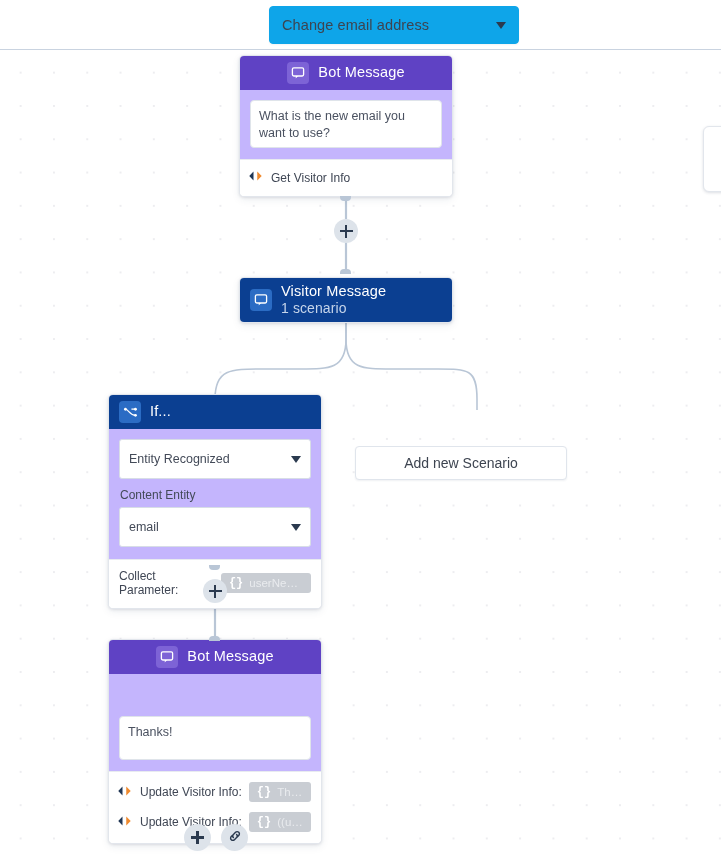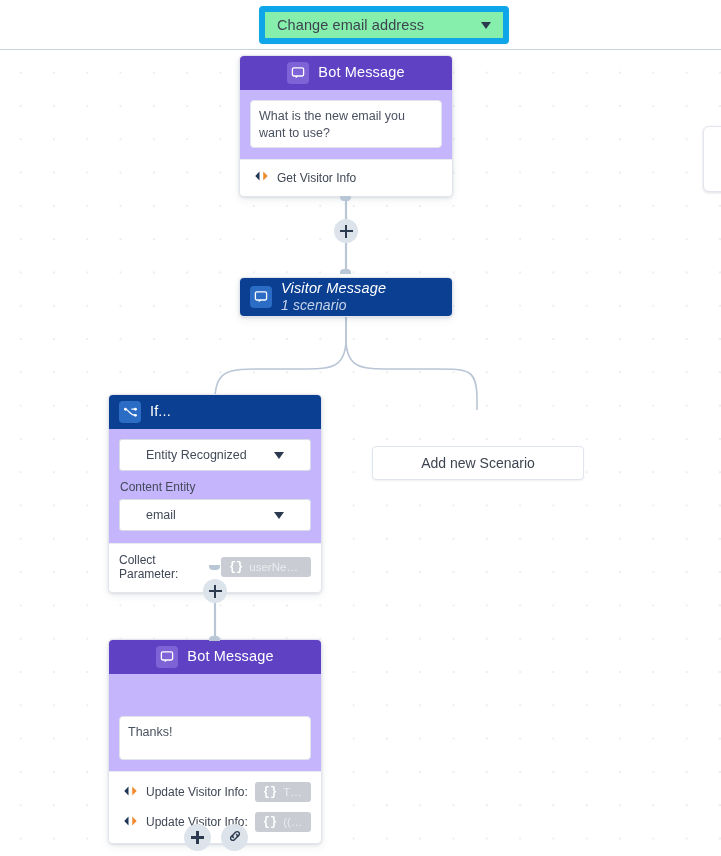--- a/index.html
+++ b/index.html
@@ -22,24 +22,24 @@
   .header {
     position: absolute;
     left: 0; top: 0;
     width: 721px; height: 50px;
     background: #ffffff;
     border-bottom: 1px solid #c9d3e0;
     z-index: 40;
   }
   .header-select {
     position: absolute;
-    left: 259px; top: 6px;
+    left: 269px; top: 6px;
     width: 250px; height: 38px;
-    background: #86efac;
-    border: 6px solid #0ea5e9;
+    background: #0ea5e9;
+    border: 1px solid #0ea5e9;
     border-radius: 4px;
     display: flex;
     align-items: center;
     padding: 0 12px;
     box-shadow: 0 1px 2px rgba(30,45,70,0.06);
   }
   .header-select .hs-label {
     flex: 1;
     font-size: 14.5px;
     color: #3d4450;
@@ -83,21 +83,21 @@
   }
   .node-head {
     height: 34px;
     display: flex;
     align-items: center;
     padding: 0 10px;
     gap: 9px;
   }
   .node-head.purple { background: #5f42c4; justify-content: center; }
   .node-head.blue   { background: #0b3f91; }
-  .node-head.tall   { height: 38px; font-style: italic; }
+  .node-head.tall   { height: 44px; }
   .node-title {
     color: #ffffff;
     font-size: 14.5px;
     letter-spacing: .15px;
     line-height: 1.1;
   }
   .node-sub {
     color: #c5d4ea;
     font-size: 14px;
     letter-spacing: .1px;
@@ -122,21 +122,21 @@
     border-radius: 4px;
     background: #ffffff;
     font-size: 12.5px;
     color: #4a5160;
     line-height: 1.35;
     padding: 7px 8px;
   }
 
   .node-foot {
     border-top: 1px solid #e8ebf0;
-    padding: 8px 10px 9px 14px;
+    padding: 8px 10px 9px 8px;
     background: #ffffff;
   }
 
   .action-row {
     display: flex;
     align-items: center;
     gap: 7px;
     font-size: 12px;
     color: #3f4654;
     padding: 2px 0;
@@ -164,26 +164,26 @@
   .chip .chip-text {
     color: #e9ebee;
     font-size: 11.5px;
     white-space: nowrap;
     overflow: hidden;
     text-overflow: ellipsis;
   }
 
   
   .field-select {
-    height: 32px;
+    height: 40px;
     border: 1px solid #d7dde6;
     border-radius: 3px;
     display: flex;
     align-items: center;
-    padding: 0 26px;
+    padding: 0 9px;
     background: #ffffff;
   }
   .field-select .fs-label {
     flex: 1;
     font-size: 12.5px;
     color: #434a58;
   }
   .field-label {
     font-size: 12px;
     color: #434a58;
@@ -193,21 +193,21 @@
     display: flex;
     align-items: center;
     gap: 24px;
     font-size: 12px;
     color: #3f4654;
   }
 
   
   .scenario-btn {
     position: absolute;
-    left: 372px; top: 395px;
+    left: 355px; top: 395px;
     width: 212px; height: 34px;
     background: #ffffff;
     border: 1px solid #e0e5ec;
     border-radius: 4px;
     display: flex; align-items: center; justify-content: center;
     font-size: 14px;
     color: #3d4450;
     box-shadow: 0 1px 2px rgba(35,50,80,0.07);
     z-index: 10;
   }

